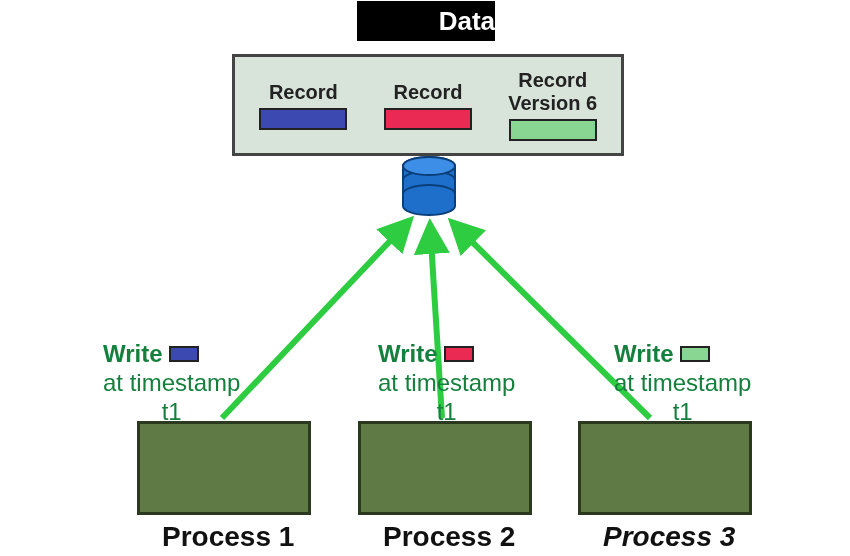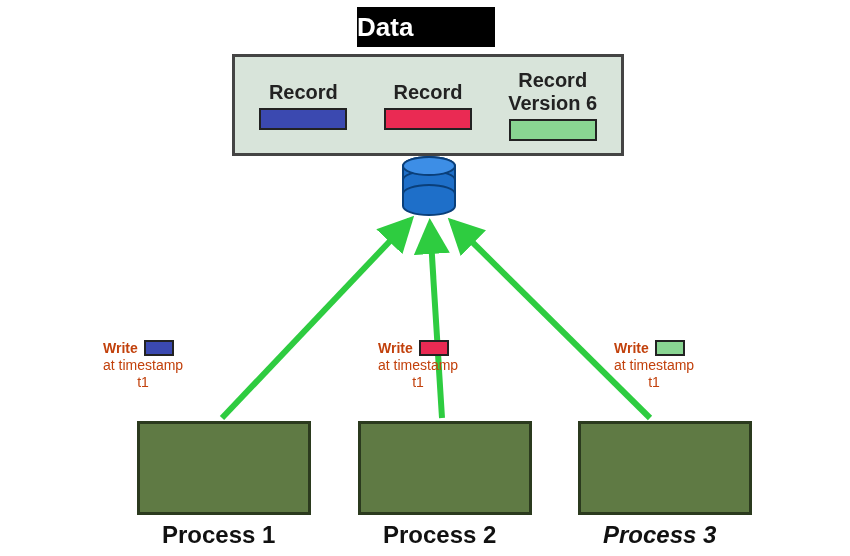--- a/index.html
+++ b/index.html
@@ -7,28 +7,28 @@
     margin: 0;
     width: 850px;
     height: 556px;
     background: #fff;
     font-family: Arial, Helvetica, sans-serif;
     position: relative;
   }
   .data-title {
     position: absolute;
     left: 357px;
-    top: 7px;
+    top: 1px;
     width: 138px;
     height: 40px;
     background: #000;
     color: #fff;
     font-weight: bold;
     font-size: 26px;
-    text-align: left;
+    text-align: right;
     line-height: 40px;
   }
   .records-box {
     position: absolute;
     left: 232px;
     top: 54px;
     width: 392px;
     height: 102px;
     background: #d8e4da;
     border: 3px solid #444;
@@ -66,22 +66,22 @@
   .arrows-layer {
     position: absolute;
     left: 0;
     top: 0;
     width: 850px;
     height: 556px;
     pointer-events: none;
   }
   .write-block {
     position: absolute;
-    font-size: 14px;
-    color: #c2410c;
+    font-size: 24px;
+    color: #15803d;
     line-height: 1.2;
   }
   .write-row {
     display: flex;
     align-items: center;
     gap: 6px;
     font-weight: bold;
   }
   .mini-swatch {
     width: 30px;
@@ -92,21 +92,21 @@
   .process-box {
     position: absolute;
     width: 174px;
     height: 94px;
     background: #5f7a44;
     border: 3px solid #2b3a1e;
   }
   .process-label {
     position: absolute;
     font-weight: bold;
-    font-size: 24px;
+    font-size: 28px;
     color: #111;
   }
 </style>
 </head>
 <body>
 
 <div class="data-title">Data</div>
 
 <div class="records-box">
   <div class="record-item">

